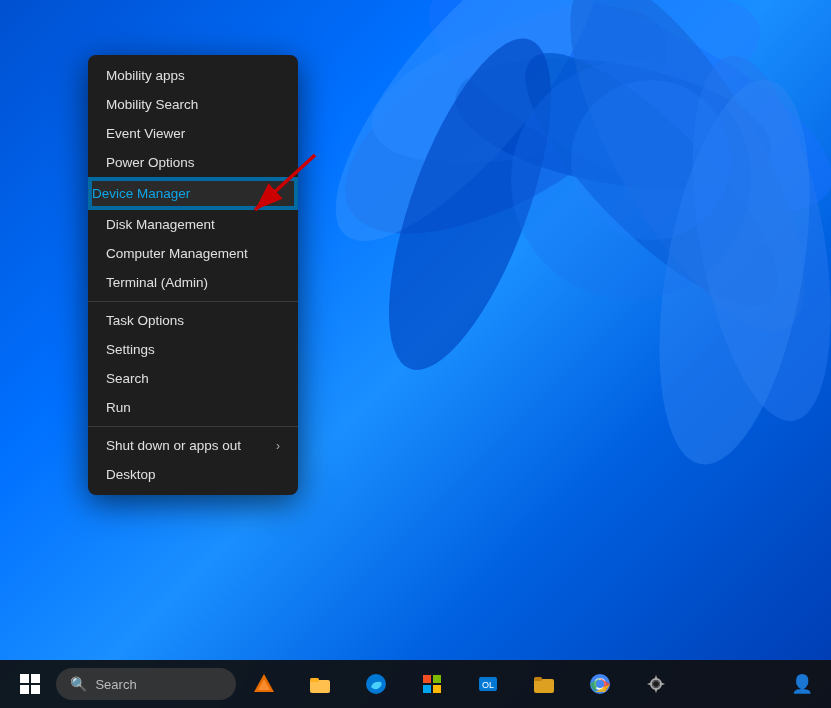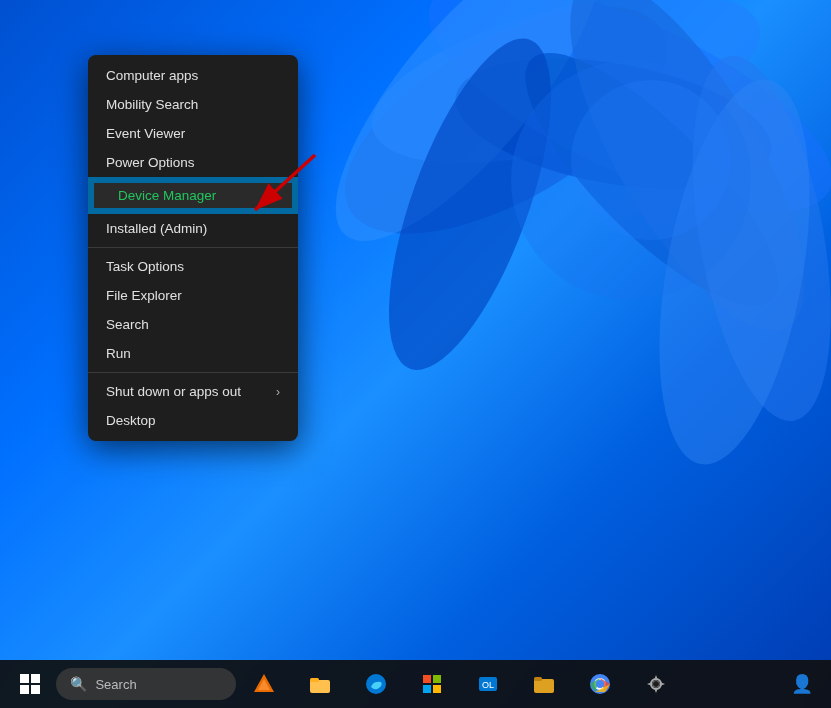--- a/index.html
+++ b/index.html
@@ -50,23 +50,23 @@
       padding: 7px 18px;
       color: #e0e0e0;
       font-size: 13.5px;
       cursor: pointer;
       white-space: nowrap;
       position: relative;
     }
 
     .menu-item.highlighted {
       background: #2a2a2a;
-      border: 6px solid #0369a1;
-      padding: 5px 24px;
-      color: #22c55e;
+      border: 4px solid #0369a1;
+      padding: 5px 0;
+      color: #0ea5e9;
     }
 
     .menu-separator {
       height: 1px;
       background: #3a3a3a;
       margin: 4px 0;
     }
 
     .menu-arrow {
       color: #aaa;
@@ -184,43 +184,49 @@
     <ellipse cx="370" cy="170" rx="185" ry="62" fill="#2575ee" opacity="0.5" transform="rotate(80 350 350)"></ellipse>
     <ellipse cx="355" cy="230" rx="175" ry="58" fill="#0045c0" opacity="0.65" transform="rotate(-70 350 350)"></ellipse>
     <ellipse cx="345" cy="195" rx="195" ry="68" fill="#3085f5" opacity="0.45" transform="rotate(100 350 350)"></ellipse>
 
     <circle cx="400" cy="280" r="120" fill="#1a70ee" opacity="0.3"></circle>
     <circle cx="420" cy="260" r="80" fill="#2280ff" opacity="0.25"></circle>
   </svg>
 
   <div class="context-menu">
     <div class="menu-item">
-      <span>Computer apps</span>
+      <span>Mobility apps</span>
     </div>
     <div class="menu-item">
       <span>Mobility Search</span>
     </div>
     <div class="menu-item">
       <span>Event Viewer</span>
     </div>
     <div class="menu-item">
       <span>Power Options</span>
     </div>
     <div class="menu-item highlighted">
       <span>Device Manager</span>
     </div>
     <div class="menu-item">
-      <span>Installed (Admin)</span>
+      <span>Disk Management</span>
+    </div>
+    <div class="menu-item">
+      <span>Computer Management</span>
+    </div>
+    <div class="menu-item">
+      <span>Terminal (Admin)</span>
     </div>
     <div class="menu-separator"></div>
     <div class="menu-item">
       <span>Task Options</span>
     </div>
     <div class="menu-item">
-      <span>File Explorer</span>
+      <span>Settings</span>
     </div>
     <div class="menu-item">
       <span>Search</span>
     </div>
     <div class="menu-item">
       <span>Run</span>
     </div>
     <div class="menu-separator"></div>
     <div class="menu-item">
       <span>Shut down or apps out</span>

